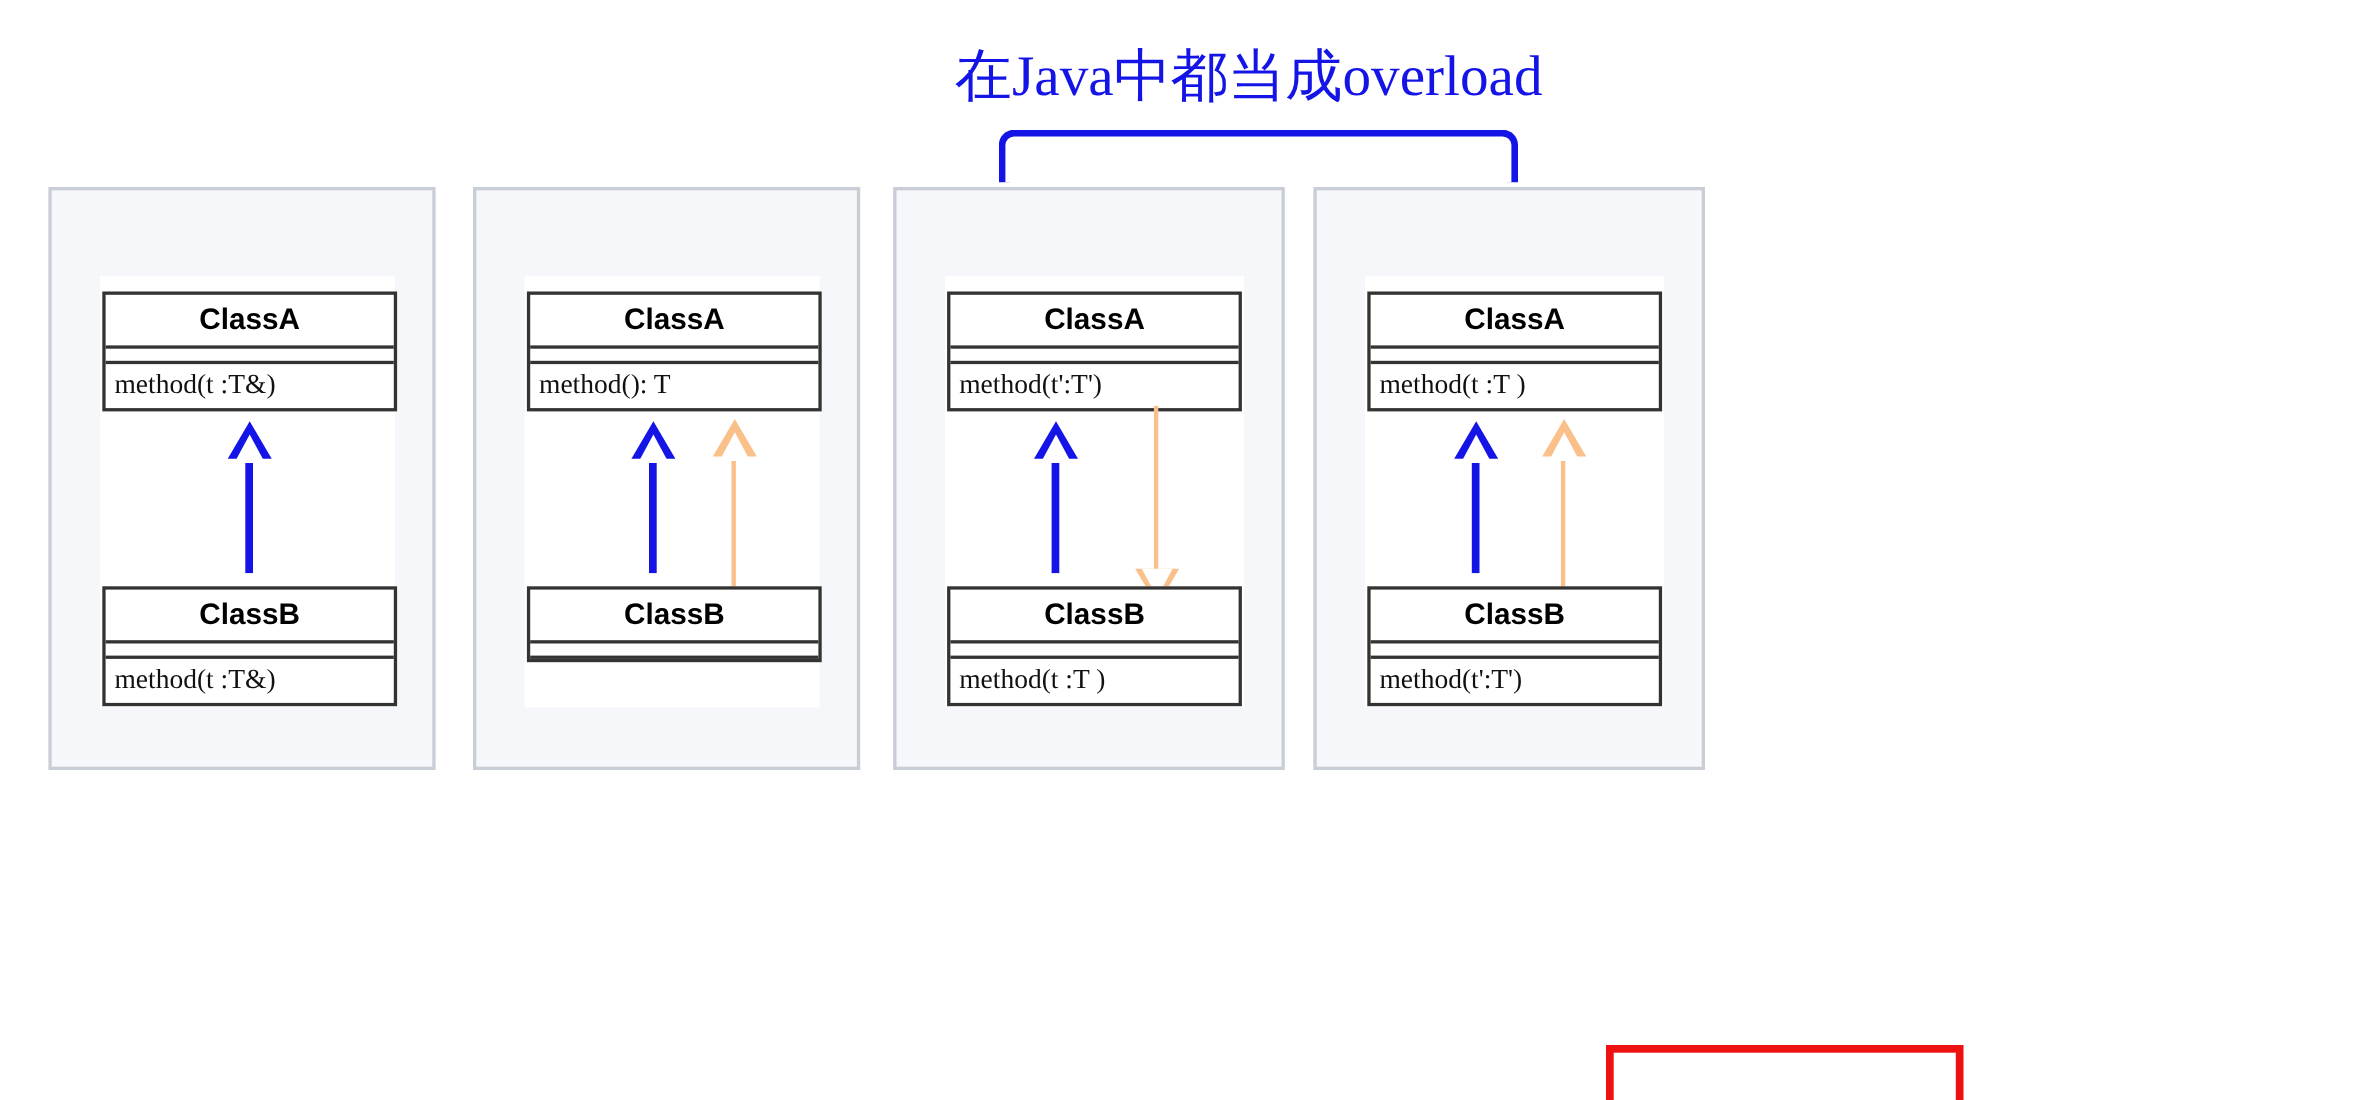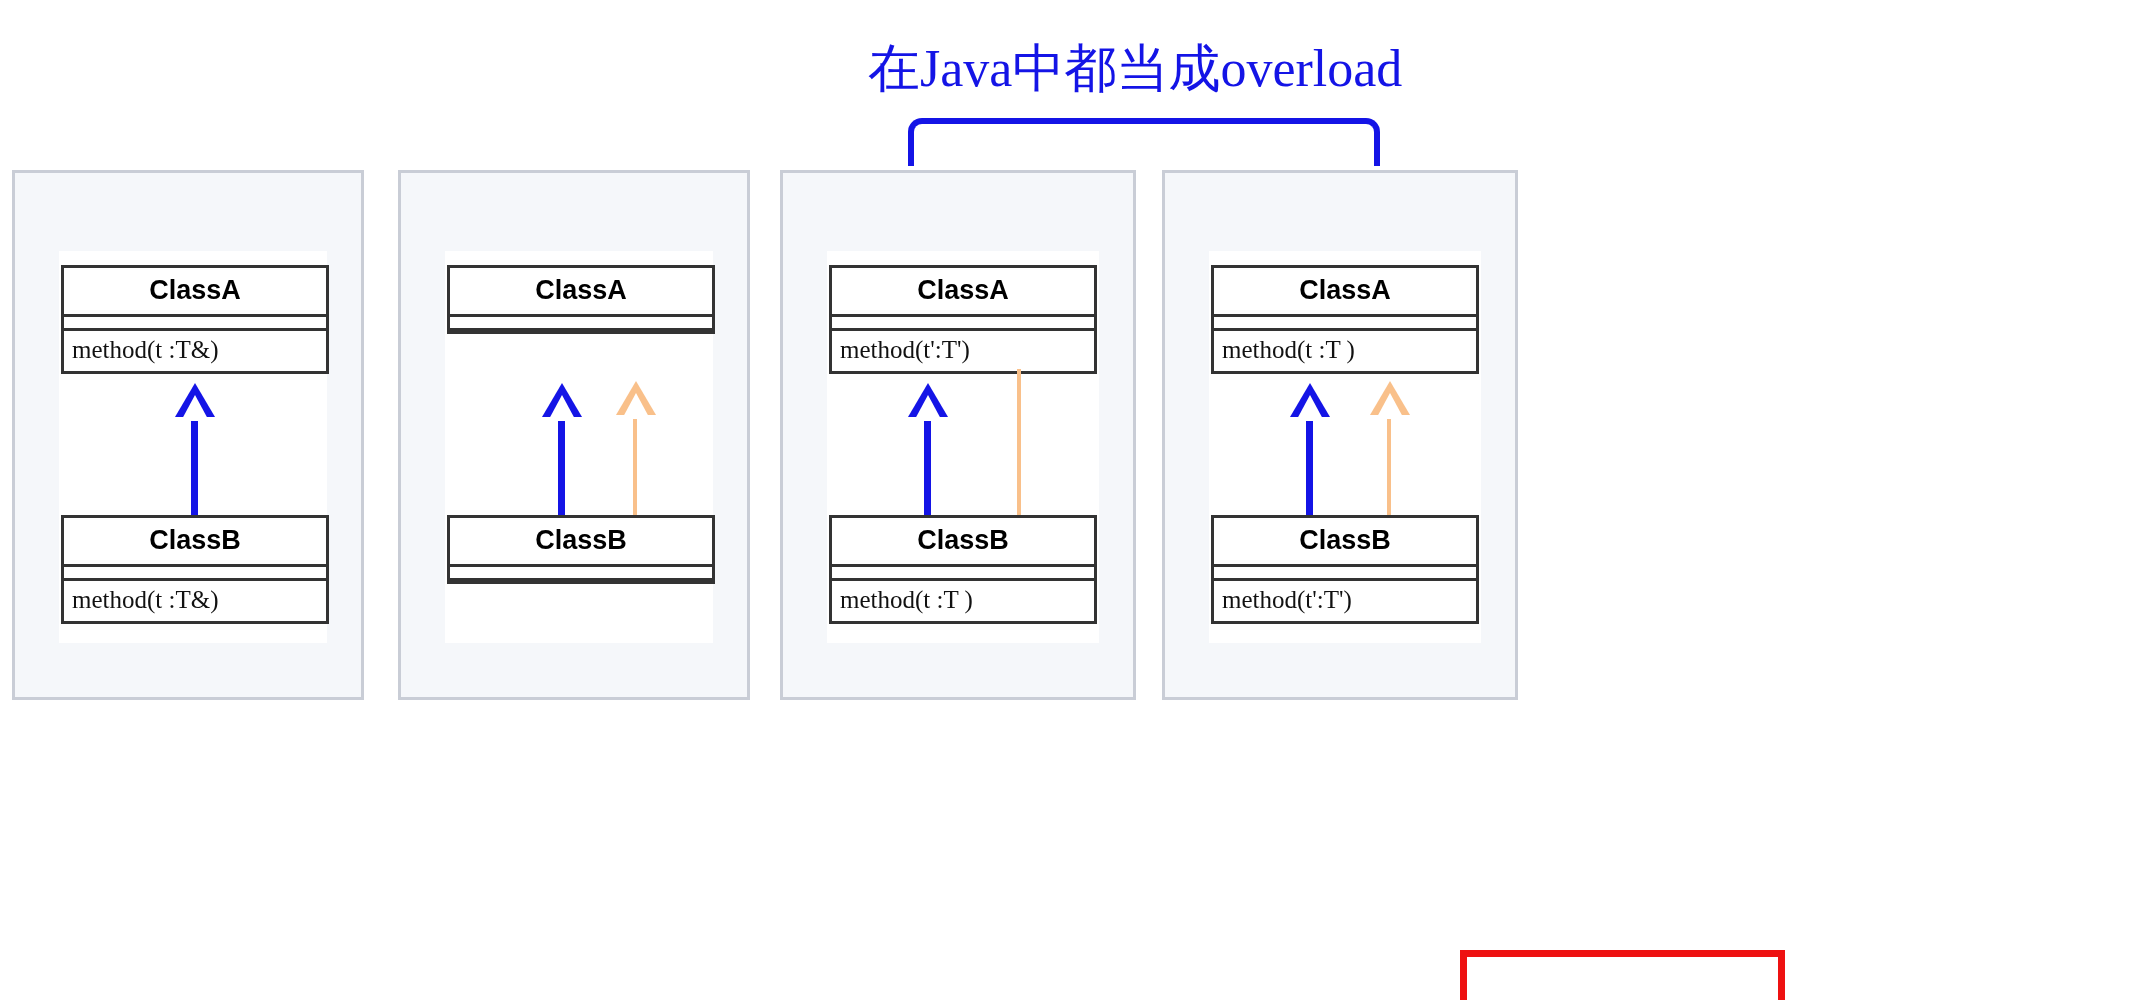--- a/index.html
+++ b/index.html
@@ -43,20 +43,21 @@
   }
 
   
   .panel{
     position:absolute;
     top:170px;
     height:530px;
     background:#f5f7fa;
     border:3px solid #c9cdd6;
     box-sizing:border-box;
+    margin-left:32px;
   }
   .panel.p1{left:12px;width:352px;}
   .panel.p2{left:398px;width:352px;}
   .panel.p3{left:780px;width:356px;}
   .panel.p4{left:1162px;width:356px;}
 
   
   .canvas{
     position:absolute;
     left:44px;top:78px;
@@ -90,21 +91,21 @@
     font-family:Liberation Serif, serif;
     font-size:25px;
     color:#111111;
     padding:5px 6px 7px 8px;
     white-space:pre;
     text-align:left;
   }
 
   
   .box-a{left:46px;top:92px;}
-  .box-b{left:46px;top:342px;}
+  .box-b{left:46px;top:360px;}
 
   
   .arrow{position:absolute;}
   .shaft{position:absolute;}
   .tri{position:absolute;width:0;height:0;}
 
   
   .blue .shaft{
     width:7px;background:#1414e6;
   }
@@ -160,20 +161,21 @@
       <div class="ops">method(t :T&amp;)</div>
     </div>
   </div>
 
   <div class="panel p2">
     <div class="canvas"></div>
 
     <div class="uml box-a">
       <div class="cname">ClassA</div>
       <div class="attrs"></div>
+      <div class="ops">method(): T</div>
     </div>
 
     <div class="arrow blue">
       <div class="shaft" style="left:157px;top:244px;height:104px;"></div>
       <div class="tri" style="left:141px;top:210px;border-bottom:34px solid #1414e6;"></div>
       <div class="tri" style="left:147px;top:222px;border-left:14px solid transparent;border-right:14px solid transparent;border-bottom:26px solid #ffffff;"></div>
     </div>
 
     <div class="arrow orange">
       <div class="shaft" style="left:232px;top:240px;height:140px;"></div>

